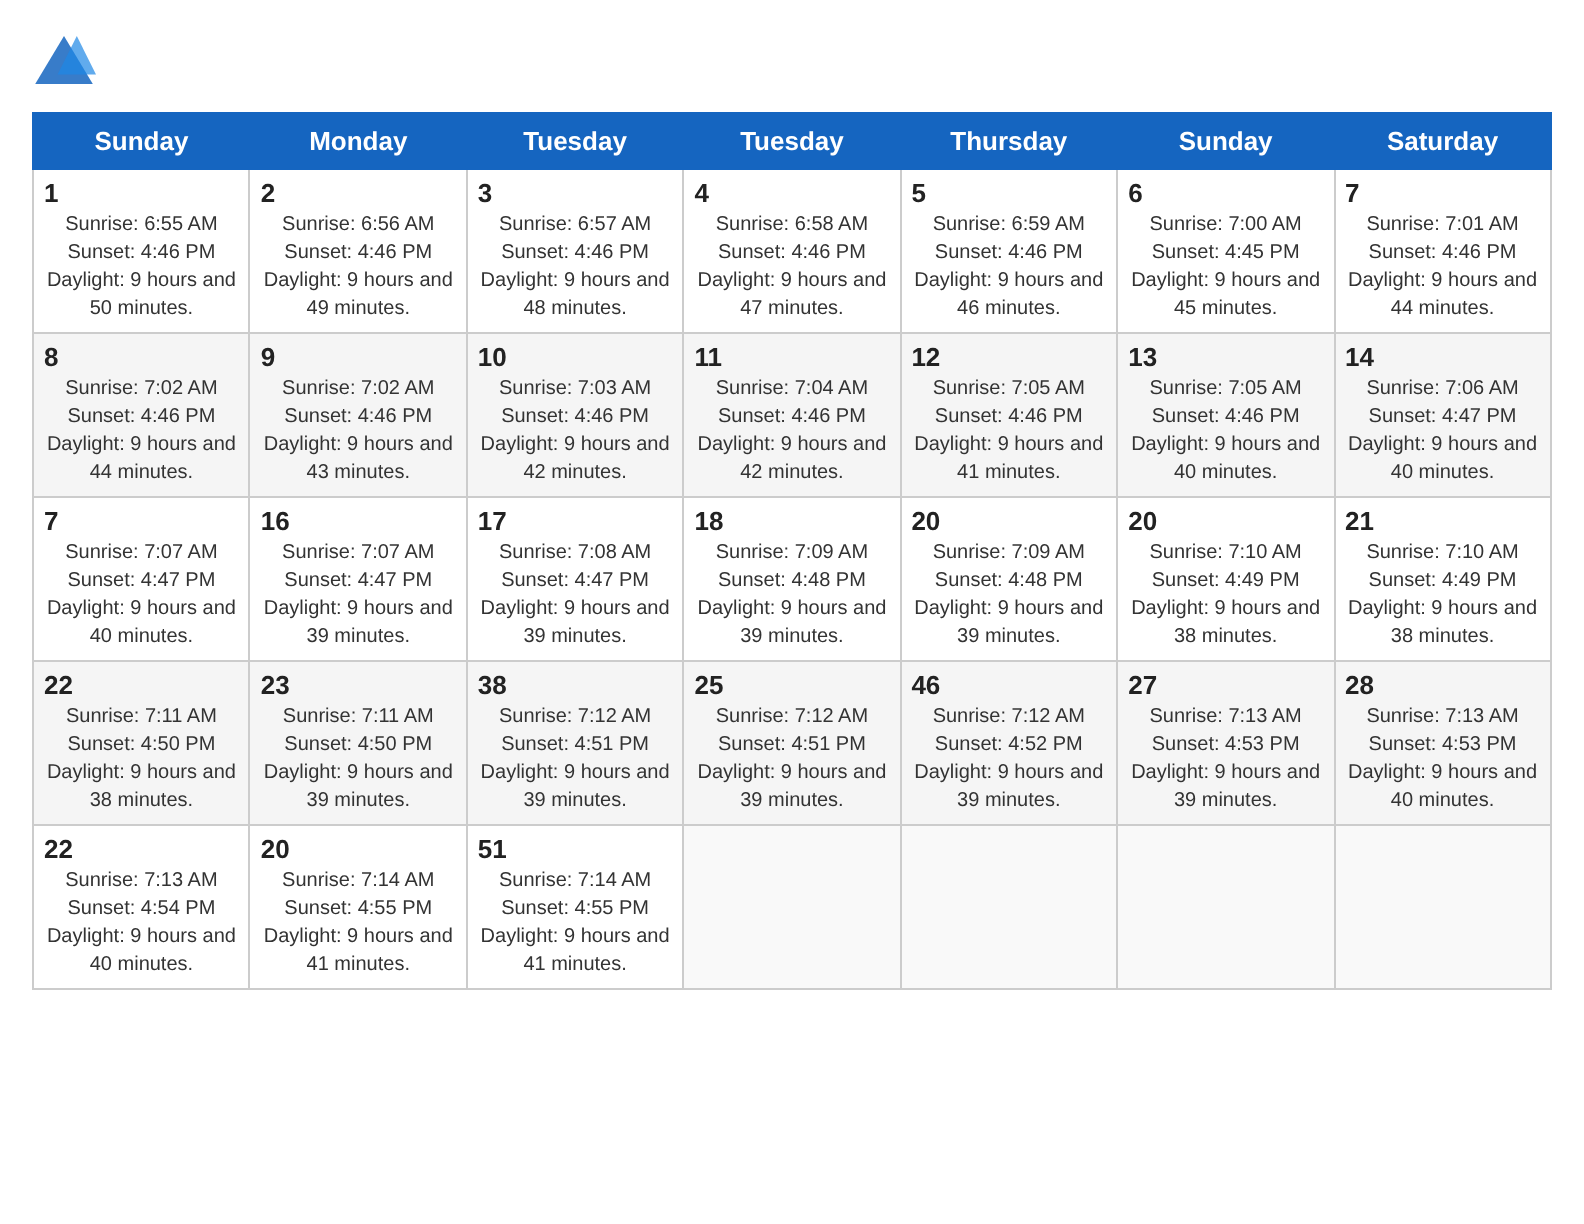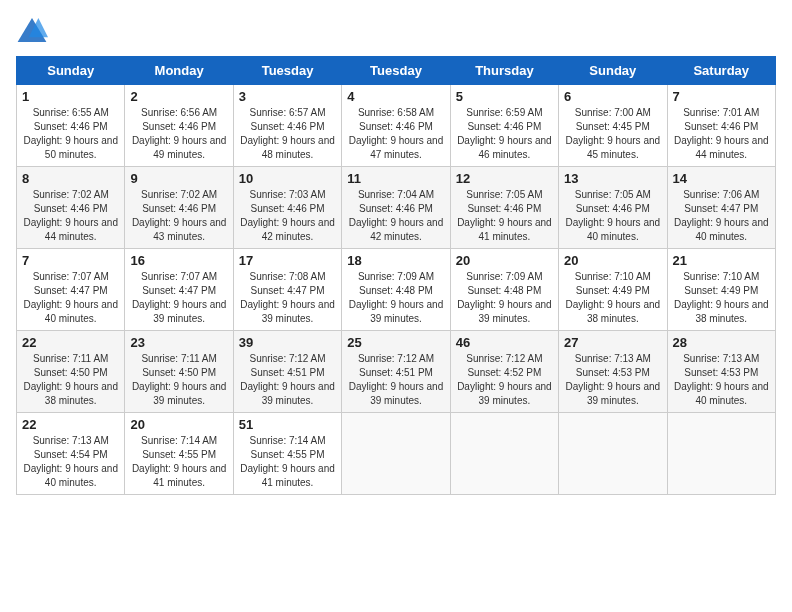--- a/index.html
+++ b/index.html
@@ -223,21 +223,21 @@
         <tr>
           <td>
             <span class="day-num">22</span>
             <div class="day-info">Sunrise: 7:11 AM<br>Sunset: 4:50 PM<br>Daylight: 9 hours and 38 minutes.</div>
           </td>
           <td>
             <span class="day-num">23</span>
             <div class="day-info">Sunrise: 7:11 AM<br>Sunset: 4:50 PM<br>Daylight: 9 hours and 39 minutes.</div>
           </td>
           <td>
-            <span class="day-num">39</span>
+            <span class="day-num">38</span>
             <div class="day-info">Sunrise: 7:12 AM<br>Sunset: 4:51 PM<br>Daylight: 9 hours and 39 minutes.</div>
           </td>
           <td>
             <span class="day-num">25</span>
             <div class="day-info">Sunrise: 7:12 AM<br>Sunset: 4:51 PM<br>Daylight: 9 hours and 39 minutes.</div>
           </td>
           <td>
             <span class="day-num">46</span>
             <div class="day-info">Sunrise: 7:12 AM<br>Sunset: 4:52 PM<br>Daylight: 9 hours and 39 minutes.</div>
           </td>

